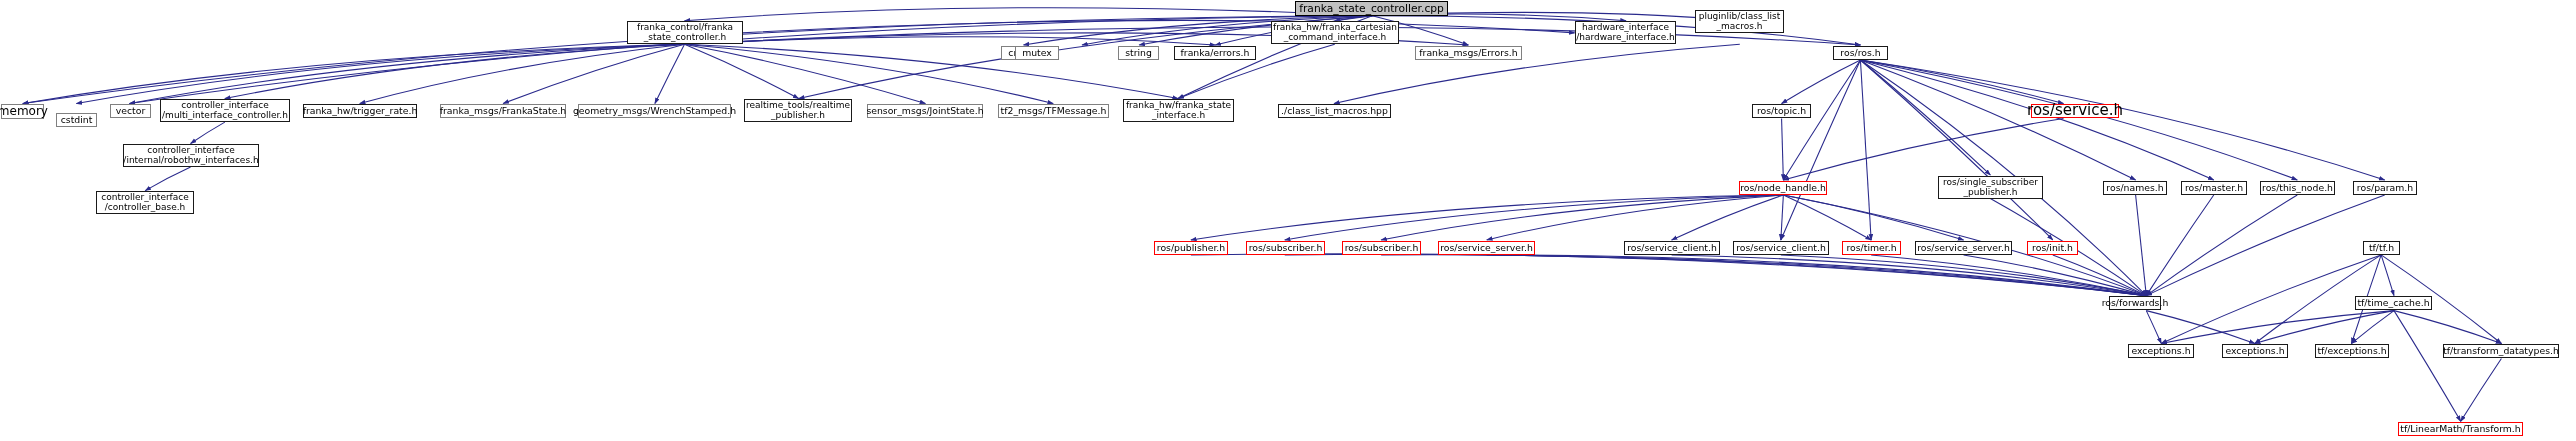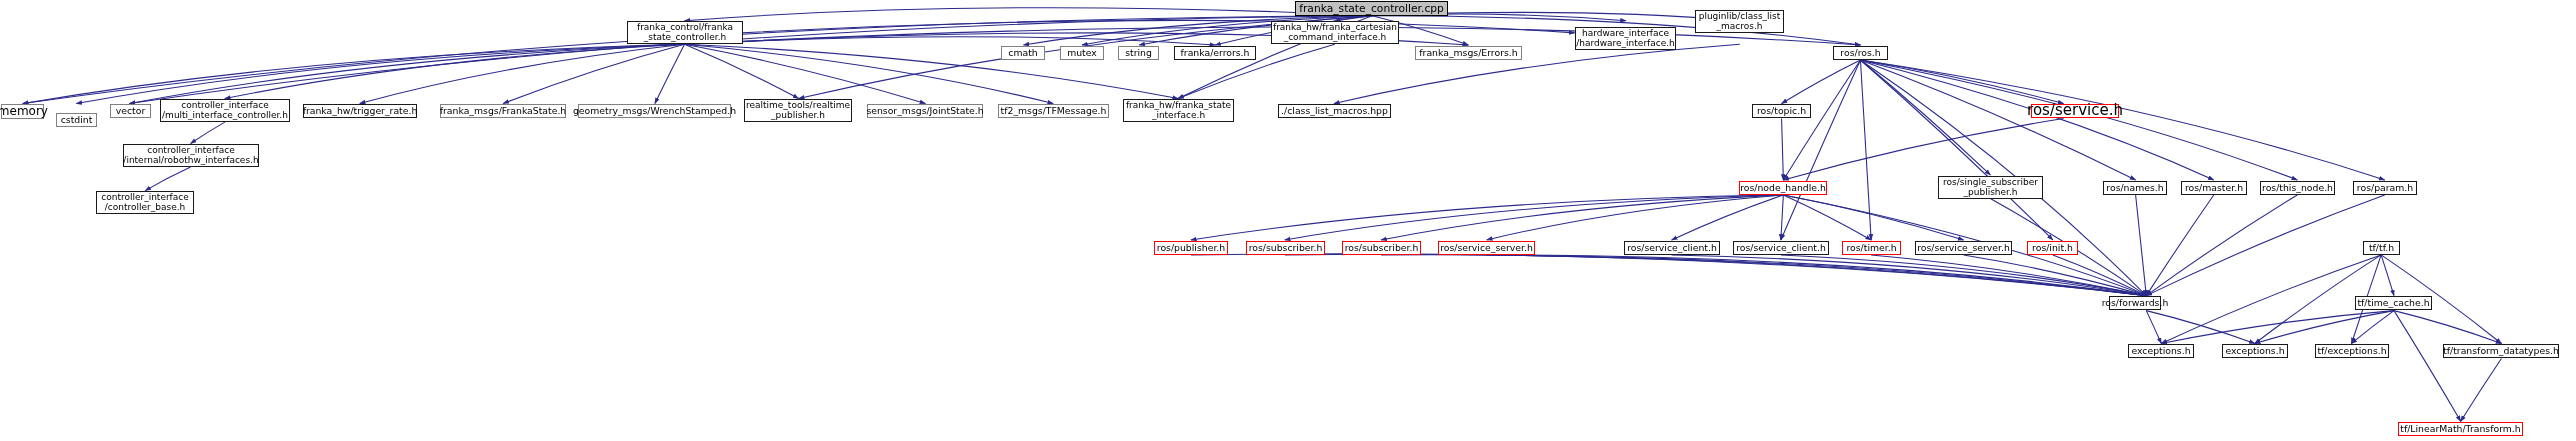--- a/index.html
+++ b/index.html
@@ -106,27 +106,27 @@
       <path d="M3354,435 Q3256.5,452.15 3159,481" fill="none" stroke="#2a2a8c" stroke-width="1.5" marker-end="url(#ah)"></path>
       <path d="M3354,435 Q3324.25,456.215 3294.5,481" fill="none" stroke="#2a2a8c" stroke-width="1.5" marker-end="url(#ah)"></path>
       <path d="M3354,435 Q3429.25,453.485 3504.5,481" fill="none" stroke="#2a2a8c" stroke-width="1.5" marker-end="url(#ah)"></path>
       <path d="M3354,435 Q3400.75,509.695 3447.5,590" fill="none" stroke="#2a2a8c" stroke-width="1.5" marker-end="url(#ah)"></path>
       <path d="M3504.5,502 Q3476,544.29 3447.5,590" fill="none" stroke="#2a2a8c" stroke-width="1.5" marker-end="url(#ah)"></path>
     </svg>
 <div class="node root" style="left: 1295px; top: 1.4px; width: 153px; height: 14.3px; font-size: 10.7px; background: rgb(192, 192, 192);">franka_state_controller.cpp</div>
     <div class="node thick" style="left: 627px; top: 21.4px; width: 116px; height: 23px; font-size: 9px;">franka_control/franka
 _state_controller.h</div>
     <div class="node plain" style="left: 1001px; top: 46px; width: 44px; height: 14.3px; font-size: 9.3px;">cmath</div>
-    <div class="node plain" style="left: 1060px; top: 46px; width: 44px; height: 14.3px; font-size: 9.3px;">mutex</div>
+    <div class="node plain" style="left: 1015px; top: 46px; width: 44px; height: 14.3px; font-size: 9.3px;">mutex</div>
     <div class="node plain" style="left: 1118px; top: 46px; width: 41px; height: 14.3px; font-size: 9.3px;">string</div>
     <div class="node thick" style="left: 1174px; top: 46px; width: 82px; height: 14.3px; font-size: 9.3px;">franka/errors.h</div>
     <div class="node thick" style="left: 1271px; top: 21.4px; width: 128px; height: 23px; font-size: 9px;">franka_hw/franka_cartesian
 _command_interface.h</div>
     <div class="node plain" style="left: 1415px; top: 46px; width: 107px; height: 14.3px; font-size: 9.3px;">franka_msgs/Errors.h</div>
-    <div class="node thick" style="left: 1575px; top: 21.4px; width: 101px; height: 23px; font-size: 9px; margin-top: 6px;">hardware_interface
+    <div class="node thick" style="left: 1575px; top: 21.4px; width: 101px; height: 23px; font-size: 9px;">hardware_interface
 /hardware_interface.h</div>
     <div class="node thick" style="left: 1695px; top: 10px; width: 89px; height: 23px; font-size: 9px;">pluginlib/class_list
 _macros.h</div>
     <div class="node thick" style="left: 1833px; top: 46px; width: 55px; height: 14.3px; font-size: 9.3px;">ros/ros.h</div>
     <div class="node plain" style="left: 1.4px; top: 104px; width: 43px; height: 15px; font-size: 12px;">memory</div>
     <div class="node plain" style="left: 56px; top: 104px; width: 41px; height: 14.3px; font-size: 9.3px; margin-top: 9px;">cstdint</div>
     <div class="node plain" style="left: 110px; top: 104px; width: 41px; height: 14.3px; font-size: 9.3px; text-align: right;">vector</div>
     <div class="node thick" style="left: 160px; top: 99px; width: 130px; height: 23px; font-size: 9px;">controller_interface
 /multi_interface_controller.h</div>
     <div class="node thick" style="left: 303px; top: 104px; width: 114px; height: 14.3px; font-size: 9.3px;">franka_hw/trigger_rate.h</div>

